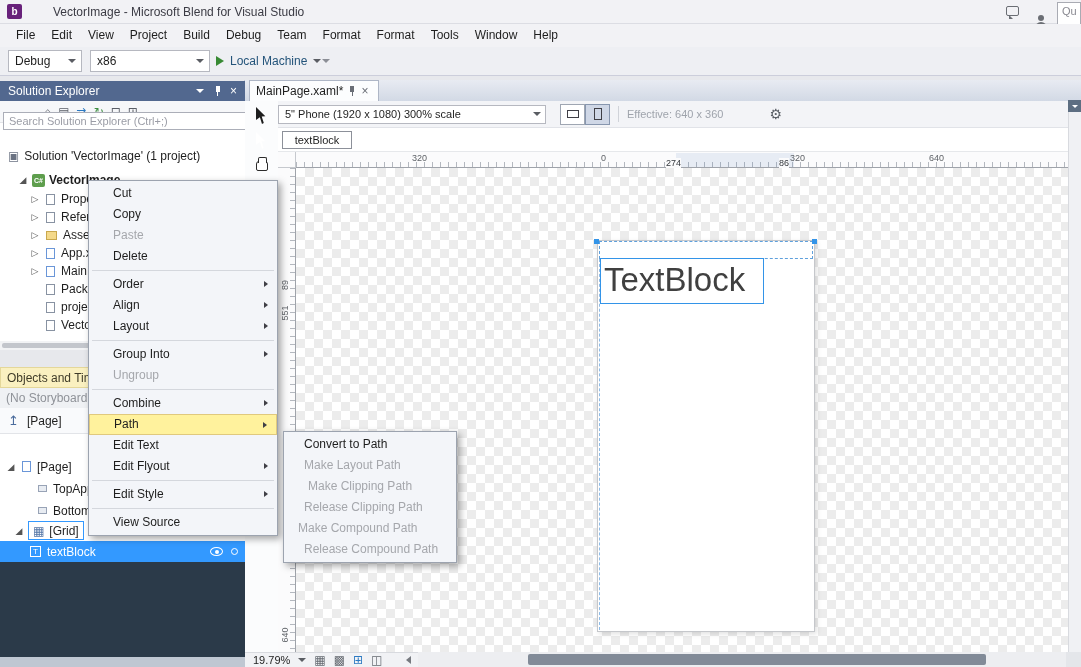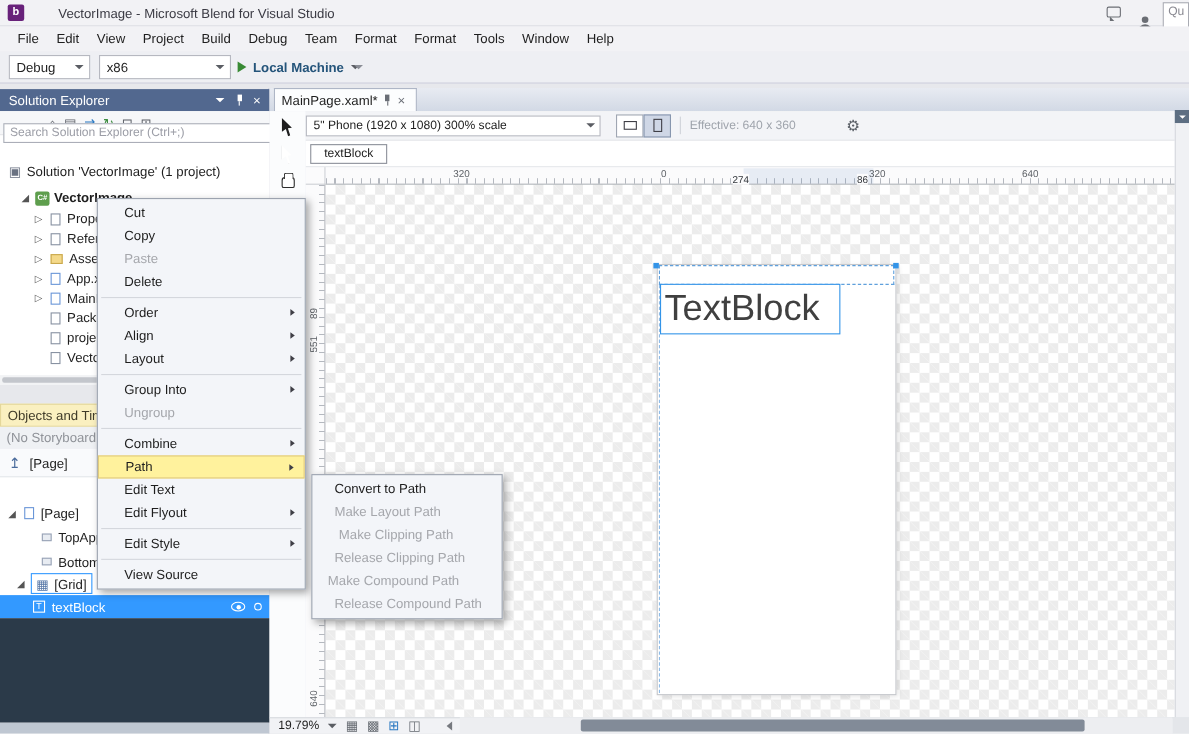--- a/index.html
+++ b/index.html
@@ -119,21 +119,21 @@
         <span class="sp"></span>
       <span class="tri-d" style="margin-right:5px"></span>
     </div>
     <div class="r combo" style="left:90px;top:3px;width:120px;height:22px">
       <span>x86</span>
         <span class="sp"></span>
       <span class="tri-d" style="margin-right:5px"></span>
     </div>
     <div class="r row" style="left:216px;top:3px;height:22px;gap:6px">
       <span class="play"></span>
-      <span style="font-weight:bold;color:#24547A">Local Machine</span>
+      <span style="font-weight:normal;color:#24547A">Local Machine</span>
       <span class="tri-d"></span>
     </div>
     <div class="r tri-d" style="left:322px;top:12px;border-top-color:#8B8E96"></div>
   </div>
 
   <div class="r" style="left:244px;top:80px;width:1px;height:587px;background:#C9CCD6"></div>
 
   <div class="r panel-head" style="left:0;top:81px;width:245px;height:20px">
     <span>Solution Explorer</span>
       <span class="sp"></span>

